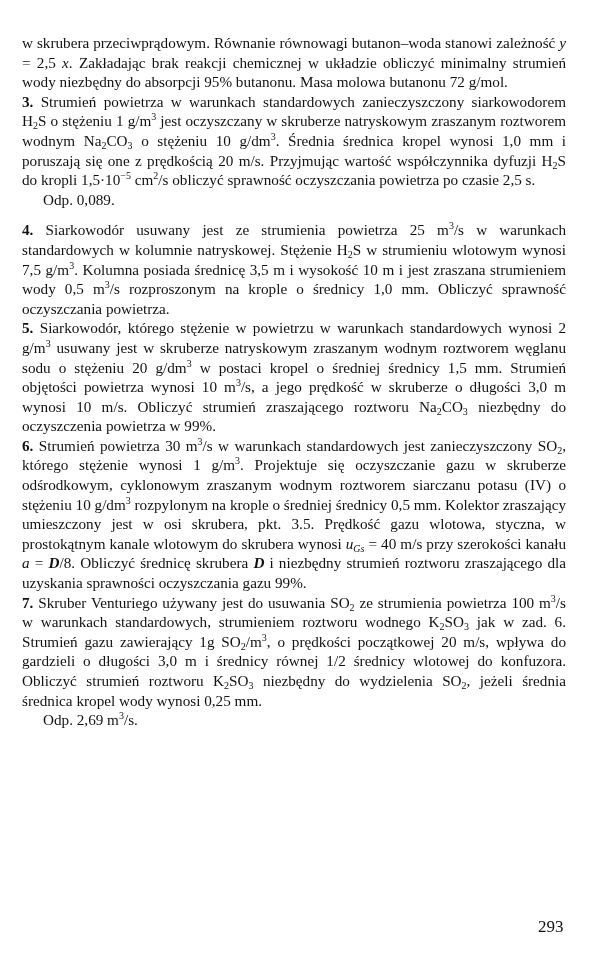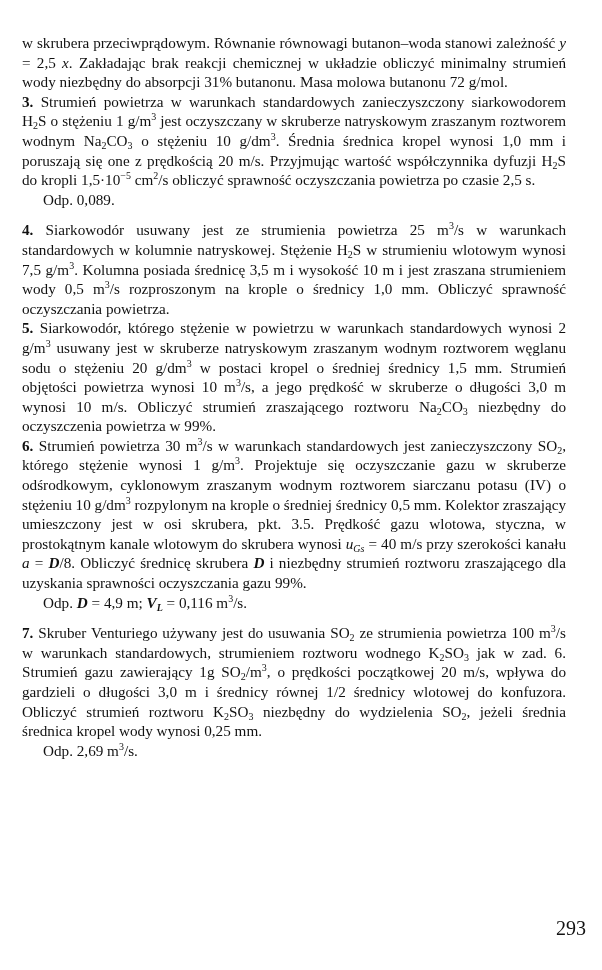--- a/index.html
+++ b/index.html
@@ -7,36 +7,35 @@
          font-family: "Liberation Serif", "DejaVu Serif", serif; color: #111; }
   .page { position: absolute; left: 22px; top: 33px; width: 544px; }
   .para { font-size: 15.2px; line-height: 19.6px; text-align: justify; margin: 0; }
   .ans { font-size: 15.2px; line-height: 19.6px; margin: 0 0 11px 0; padding-left: 21px; }
   .num { font-weight: bold; }
   sub, sup { font-size: 10px; line-height: 0; }
   sub { vertical-align: -3px; }
   sup { vertical-align: 6px; }
   .it { font-style: italic; }
   .bi { font-style: italic; font-weight: bold; }
-  .pagenum { position: absolute; left: 556px; top: 917px; font-size: 20px; }
+  .pagenum { position: absolute; left: 538px; top: 917px; font-size: 17px; }
 </style>
 </head>
 <body>
 
 <div class="page">
 
-  <p class="para"><span>w skrubera przeciwprądowym. Równanie równowagi butanon–woda stanowi zależność </span><span class="it">y</span><span> = 2,5 </span><span class="it">x</span><span>. Zakładając brak reakcji chemicznej w układzie obliczyć minimalny strumień wody niezbędny do absorpcji 31% butanonu. Masa molowa butanonu 72 g/mol.</span></p>
+  <p class="para"><span>w skrubera przeciwprądowym. Równanie równowagi butanon–woda stanowi zależność </span><span class="it">y</span><span> = 2,5 </span><span class="it">x</span><span>. Zakładając brak reakcji chemicznej w układzie obliczyć minimalny strumień wody niezbędny do absorpcji 95% butanonu. Masa molowa butanonu 72 g/mol.</span></p>
 
   <p class="para"><span class="num">3.</span><span> Strumień powietrza w warunkach standardowych zanieczyszczony siarkowodorem H</span><sub>2</sub><span>S o stężeniu 1 g/m</span><sup>3</sup><span> jest oczyszczany w skruberze natryskowym zraszanym roztworem wodnym Na</span><sub>2</sub><span>CO</span><sub>3</sub><span> o stężeniu 10 g/dm</span><sup>3</sup><span>. Średnia średnica kropel wynosi 1,0 mm i poruszają się one z prędkością 20 m/s. Przyjmując wartość współczynnika dyfuzji H</span><sub>2</sub><span>S do kropli 1,5·10</span><sup>−5</sup><span> cm</span><sup>2</sup><span>/s obliczyć sprawność oczyszczania powietrza po czasie 2,5 s.</span></p>
   <p class="ans">Odp. 0,089.</p>
 
   <p class="para"><span class="num">4.</span><span> Siarkowodór usuwany jest ze strumienia powietrza 25 m</span><sup>3</sup><span>/s w warunkach standardowych w kolumnie natryskowej. Stężenie H</span><sub>2</sub><span>S w strumieniu wlotowym wynosi 7,5 g/m</span><sup>3</sup><span>. Kolumna posiada średnicę 3,5 m i wysokość 10 m i jest zraszana strumieniem wody 0,5 m</span><sup>3</sup><span>/s rozproszonym na krople o średnicy 1,0 mm. Obliczyć sprawność oczyszczania powietrza.</span></p>
 
   <p class="para"><span class="num">5.</span><span> Siarkowodór, którego stężenie w powietrzu w warunkach standardowych wynosi 2 g/m</span><sup>3</sup><span> usuwany jest w skruberze natryskowym zraszanym wodnym roztworem węglanu sodu o stężeniu 20 g/dm</span><sup>3</sup><span> w postaci kropel o średniej średnicy 1,5 mm. Strumień objętości powietrza wynosi 10 m</span><sup>3</sup><span>/s, a jego prędkość w skruberze o długości 3,0 m wynosi 10 m/s. Obliczyć strumień zraszającego roztworu Na</span><sub>2</sub><span>CO</span><sub>3</sub><span> niezbędny do oczyszczenia powietrza w 99%.</span></p>
 
   <p class="para"><span class="num">6.</span><span> Strumień powietrza 30 m</span><sup>3</sup><span>/s w warunkach standardowych jest zanieczyszczony SO</span><sub>2</sub><span>, którego stężenie wynosi 1 g/m</span><sup>3</sup><span>. Projektuje się oczyszczanie gazu w skruberze odśrodkowym, cyklonowym zraszanym wodnym roztworem siarczanu potasu (IV) o stężeniu 10 g/dm</span><sup>3</sup><span> rozpylonym na krople o średniej średnicy 0,5 mm. Kolektor zraszający umieszczony jest w osi skrubera, pkt. 3.5. Prędkość gazu wlotowa, styczna, w prostokątnym kanale wlotowym do skrubera wynosi </span><span class="it">u</span><sub class="it">Gs</sub><span> = 40 m/s przy szerokości kanału </span><span class="it">a</span><span> = </span><span class="bi">D</span><span>/8. Obliczyć średnicę skrubera </span><span class="bi">D</span><span> i niezbędny strumień roztworu zraszającego dla uzyskania sprawności oczyszczania gazu 99%.</span></p>
-  <p class="ans"><span>Odp. </span><span class="bi">D</span><span> = 4,9 m; </span><span class="bi">V</span><sub class="bi">L</sub><span> = 0,116 m</span><sup>3</sup><span>/s.</span></p>
 
   <p class="para"><span class="num">7.</span><span> Skruber Venturiego używany jest do usuwania SO</span><sub>2</sub><span> ze strumienia powietrza 100 m</span><sup>3</sup><span>/s w warunkach standardowych, strumieniem roztworu wodnego K</span><sub>2</sub><span>SO</span><sub>3</sub><span> jak w zad. 6. Strumień gazu zawierający 1g SO</span><sub>2</sub><span>/m</span><sup>3</sup><span>, o prędkości początkowej 20 m/s, wpływa do gardzieli o długości 3,0 m i średnicy równej 1/2 średnicy wlotowej do konfuzora. Obliczyć strumień roztworu K</span><sub>2</sub><span>SO</span><sub>3</sub><span> niezbędny do wydzielenia SO</span><sub>2</sub><span>, jeżeli średnia średnica kropel wody wynosi 0,25 mm.</span></p>
   <p class="ans"><span>Odp. 2,69 m</span><sup>3</sup><span>/s.</span></p>
 </div>
 
 <div class="pagenum">293</div>
 
 </body></html>

